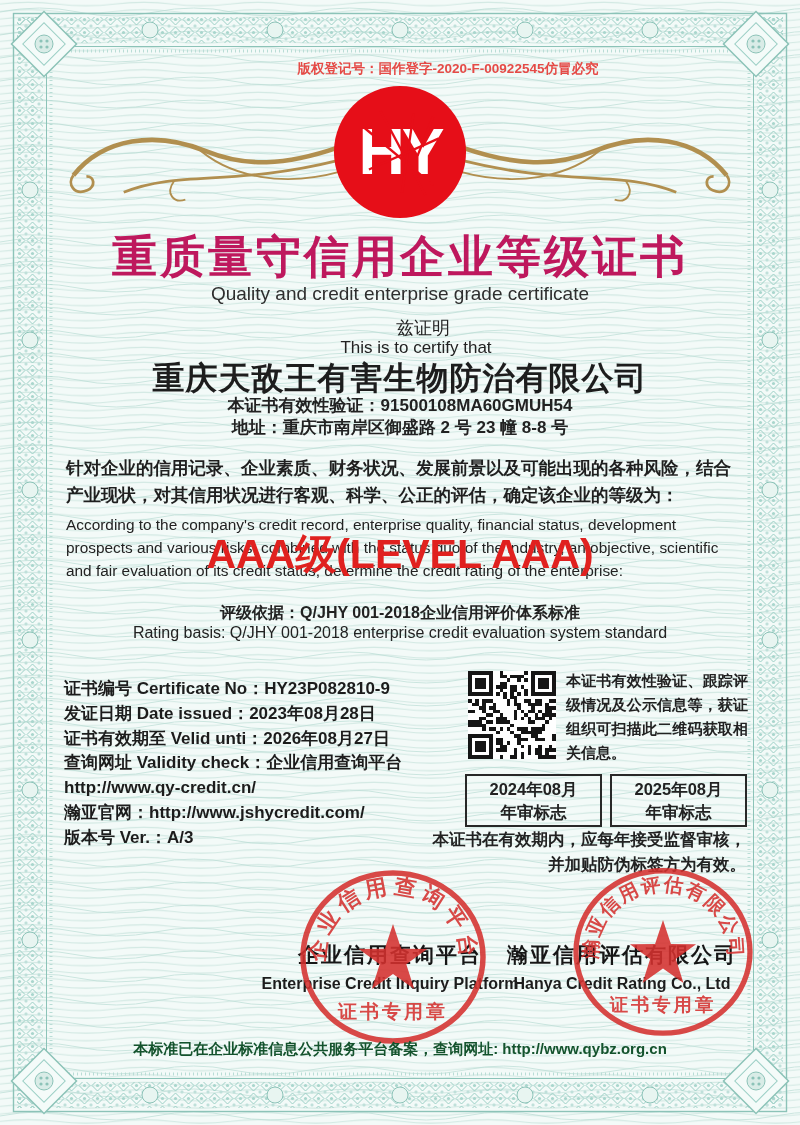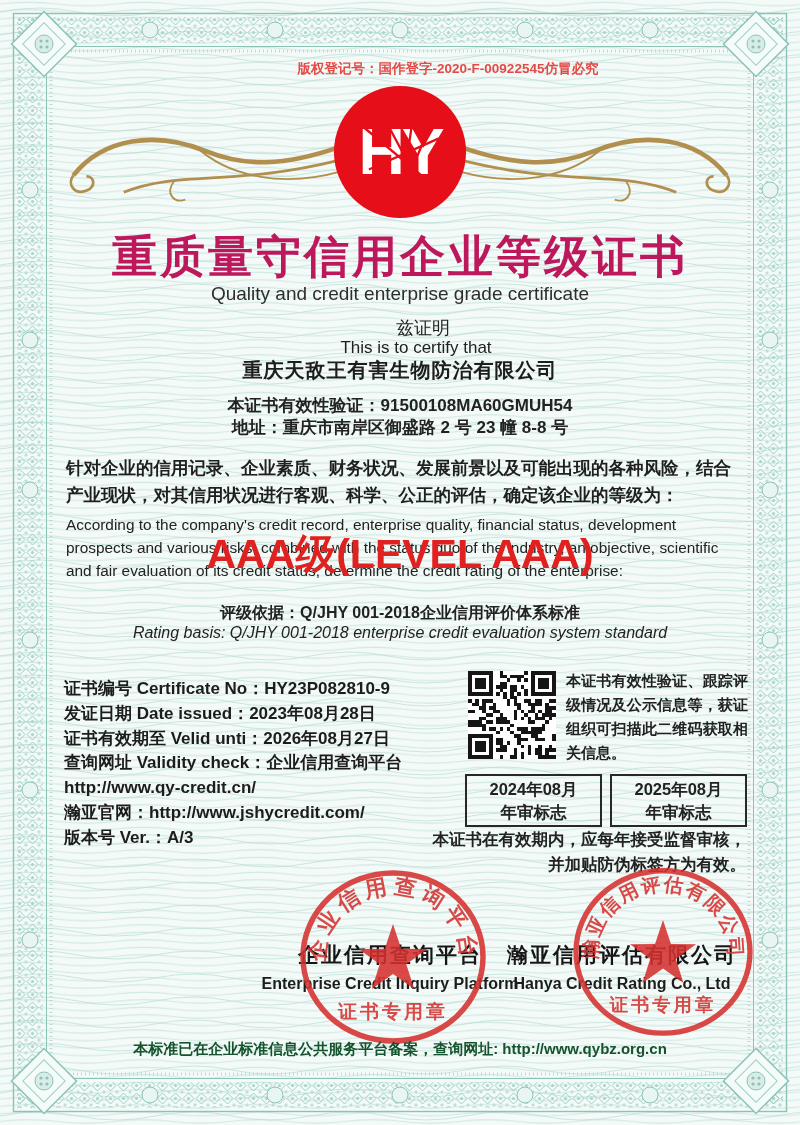--- a/index.html
+++ b/index.html
@@ -10,29 +10,29 @@
   .ctr{left:0;right:0;text-align:center;}
   #copyright{top:60px;font-size:13.5px;font-weight:600;color:#e54a46;transform:translateX(48px);}
   #logo{left:332px;top:84px;width:136px;height:136px;}
   .flourish{top:124px;width:280px;height:86px;}
   .flourish.l{left:64px;}
   .flourish.r{left:456px;transform:scaleX(-1);}
   #title{top:227px;font-size:45px;font-weight:700;letter-spacing:3px;color:#be185d;}
   #subtitle{top:283px;font-size:19px;color:#2e2e2e;}
   #certify-zh{top:316px;font-size:18px;font-weight:500;padding-left:46px;}
   #certify-en{top:338px;font-size:17px;padding-left:32px;}
-  #company-name{top:357px;font-size:20px;font-weight:700;letter-spacing:1px;color:#1d1d1d;}
+  #company-name{top:357px;font-size:32px;font-weight:700;letter-spacing:1px;color:#1d1d1d;}
   #credit-code{top:394px;font-size:17px;font-weight:600;}
   #address{top:416px;font-size:17px;font-weight:600;}
   #para{top:455px;left:66px;width:668px;}
   .para-zh{font-size:17.5px;font-weight:700;line-height:1.56;color:#1f1f1f;}
   .para-en{font-size:15.4px;font-weight:400;line-height:1.5;margin-top:3px;color:#222;}
   #rating{top:527px;font-size:41px;font-weight:800;color:#e0211f;}
   #basis-zh{top:603px;font-size:16px;font-weight:600;}
-  #basis-en{top:624px;font-size:16px;font-style:italic;}
+  #basis-en{top:624px;font-size:16px;}
   #details{top:677px;left:64px;font-size:17px;font-weight:600;line-height:24.8px;color:#1c1c1c;}
   #qr{left:468px;top:671px;width:88px;height:88px;background:#fff;}
   #qr-note{left:566px;top:669px;width:182px;font-size:15px;font-weight:600;line-height:24px;text-align:justify;}
   .annual-box{top:774px;width:133px;height:49px;border:2.5px solid #282828;display:flex;flex-direction:column;
               align-items:center;justify-content:center;font-size:16.5px;font-weight:600;line-height:23px;text-align:center;}
   #annual-1{left:465px;align-items:center;} #annual-2{left:610px;}
   #supervision{top:827px;left:420px;width:326px;text-align:right;font-size:16.5px;font-weight:600;line-height:25px;}
   .sig{width:290px;text-align:center;top:941px;}
   .sig.l{left:245px;} .sig.r{left:477px;}
   .sig-zh{font-size:21px;font-weight:700;letter-spacing:2px;color:#161616;}

